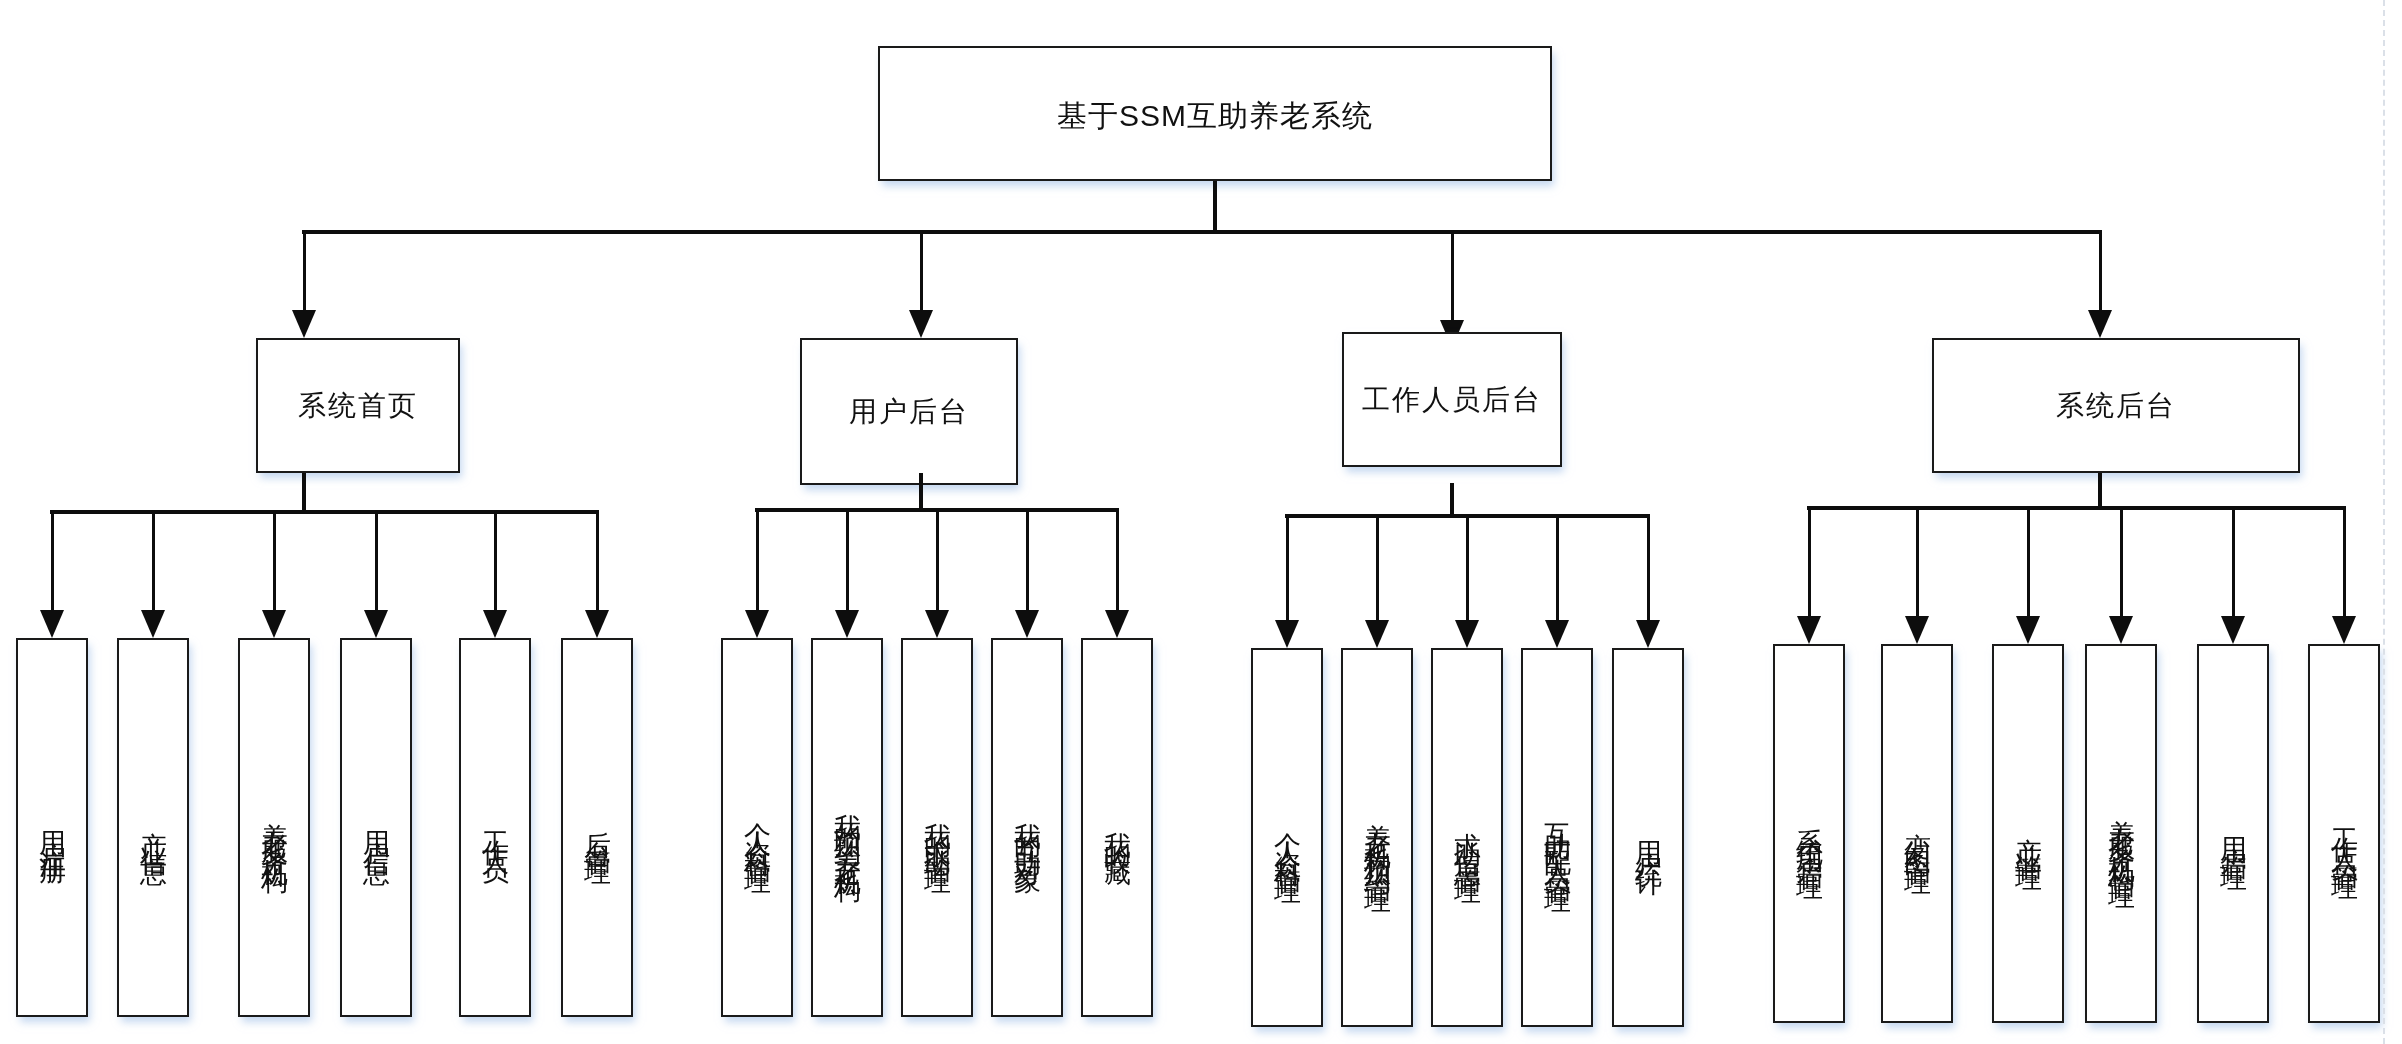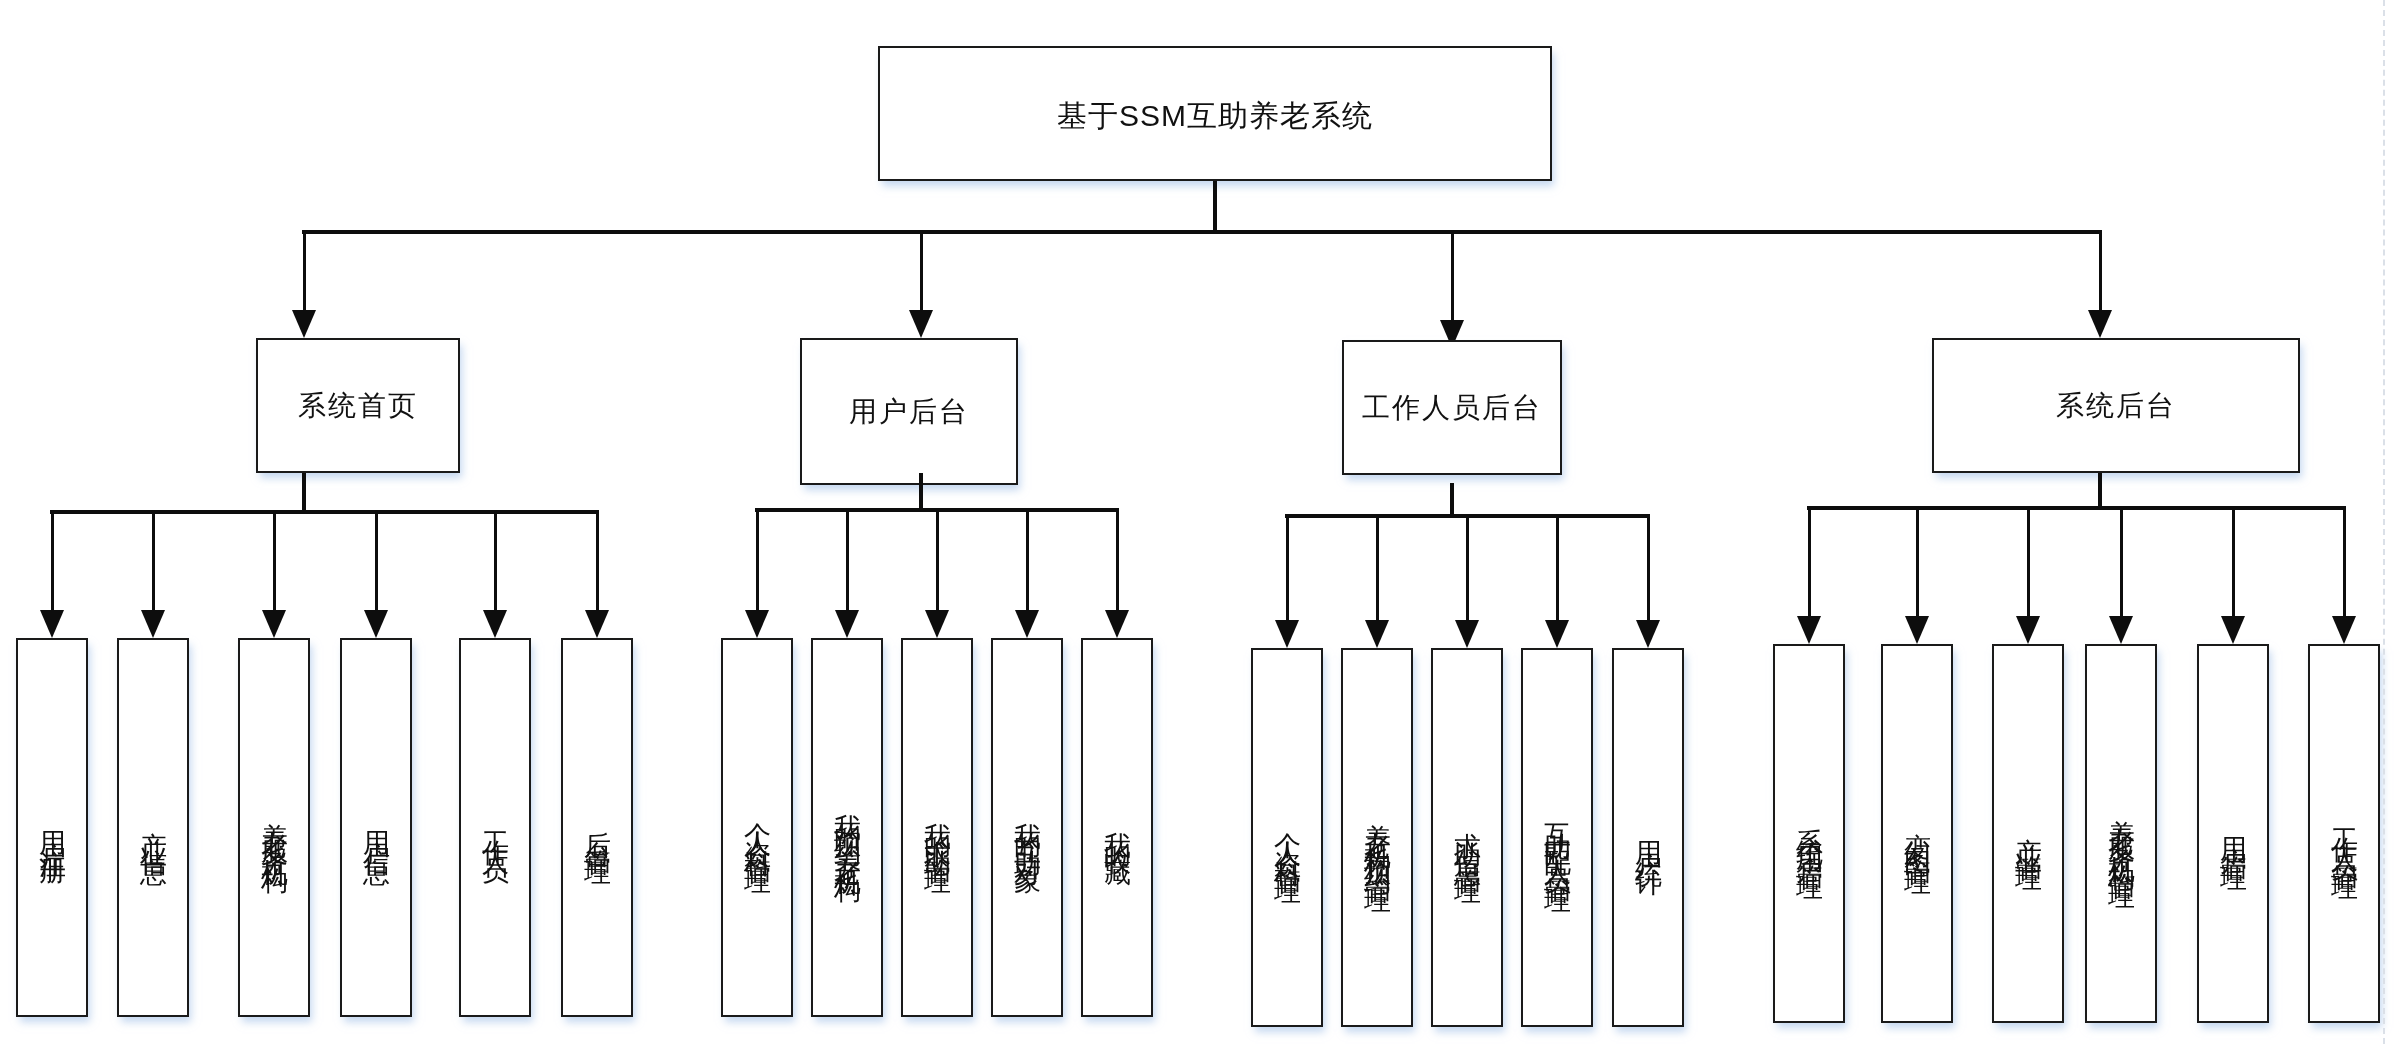--- a/index.html
+++ b/index.html
@@ -126,21 +126,21 @@
     <div class="node leaf" style="left: 991px; top: 638px; width: 72px; height: 379px;">
       <div class="node-label">我的互助对象</div>
     </div>
     <div class="cline" style="left: 1115.5px; top: 510px; width: 3px; height: 104px;"></div>
     <div class="arrow" style="left: 1105px; top: 610px;"></div>
     <div class="node leaf" style="left: 1081px; top: 638px; width: 72px; height: 379px;">
       <div class="node-label">我的收藏</div>
     </div>
     <div class="cline" style="left: 1450.5px; top: 232px; width: 3px; height: 92px;"></div>
     <div class="arrow" style="left: 1440px; top: 320px;"></div>
-    <div class="node branch" style="left: 1342px; top: 340px; width: 220px; height: 135px;">
+    <div class="node branch" style="left: 1342px; top: 332px; width: 220px; height: 135px;">
       <div class="node-label">工作人员后台</div>
     </div>
     <div class="cline" style="left: 1450px; top: 483px; width: 4px; height: 35px;"></div>
     <div class="cline" style="left: 1285px; top: 514px; width: 365px; height: 4px;"></div>
     <div class="cline" style="left: 1285.5px; top: 516px; width: 3px; height: 108px;"></div>
     <div class="arrow" style="left: 1275px; top: 620px;"></div>
     <div class="node leaf" style="left: 1251px; top: 648px; width: 72px; height: 379px;">
       <div class="node-label">个人资料管理</div>
     </div>
     <div class="cline" style="left: 1375.5px; top: 516px; width: 3px; height: 108px;"></div>

